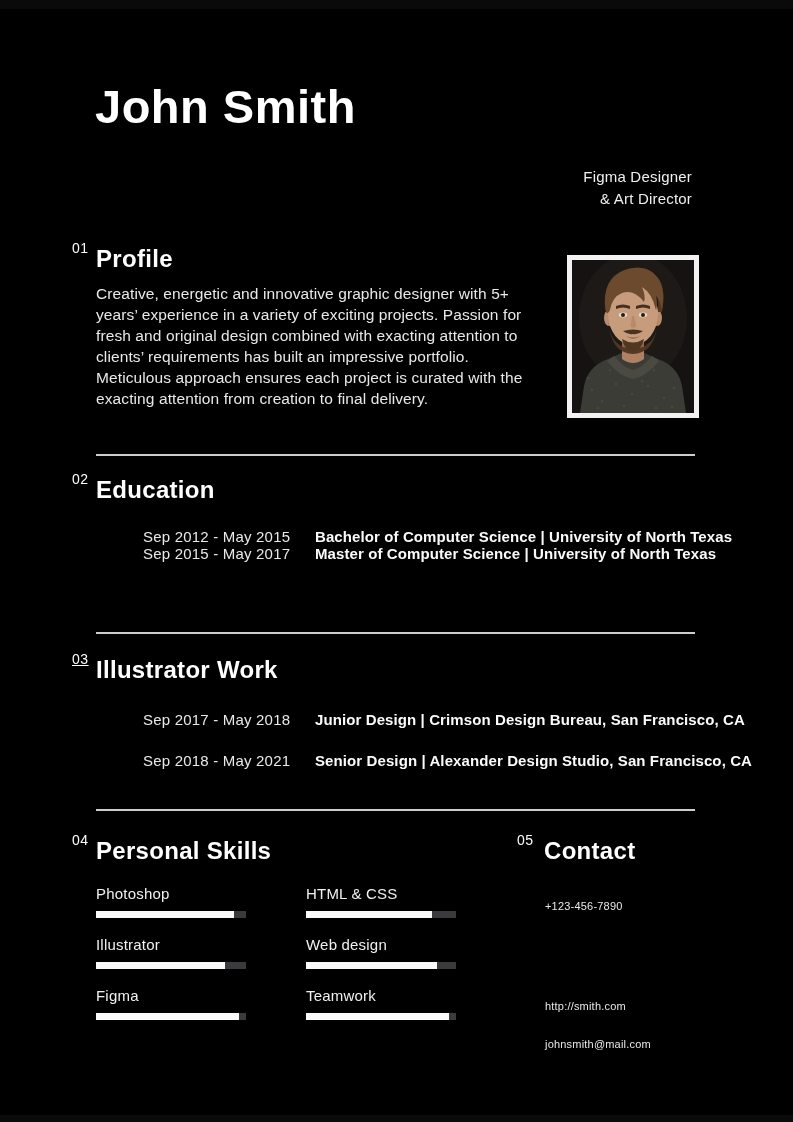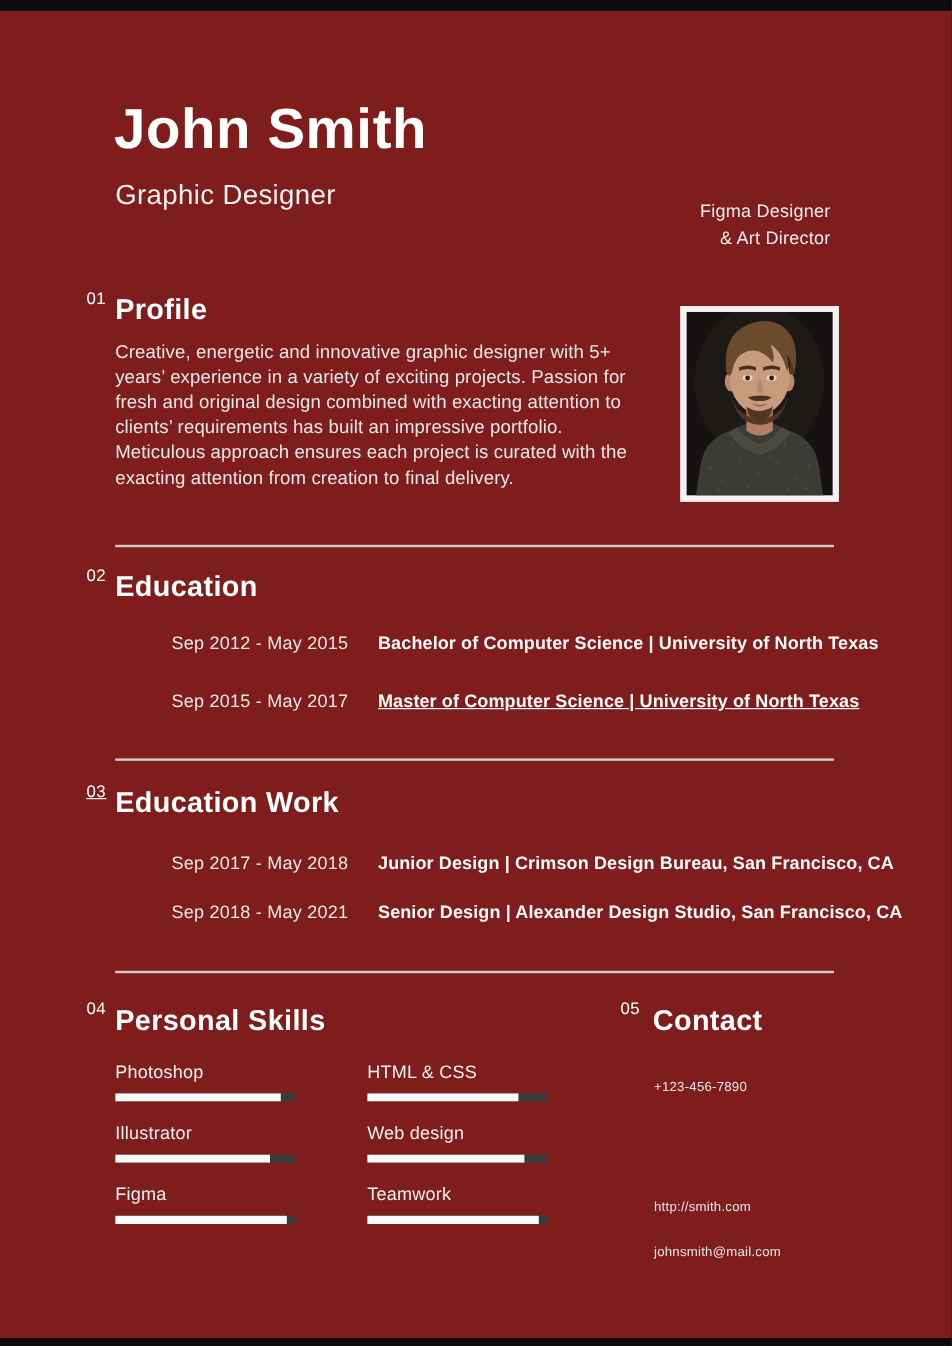--- a/index.html
+++ b/index.html
@@ -3,21 +3,21 @@
 <meta charset="utf-8">
 <style>
   * { margin: 0; padding: 0; box-sizing: border-box; }
   html, body { background: #202022; }
   body {
     width: 793px; height: 1122px;
     font-family: "Liberation Sans", sans-serif;
     position: relative; overflow: hidden;
     color: #ffffff;
   }
-  .page { position: absolute; inset: 0; background: #7f1d1d; }
+  .page { position: absolute; inset: 0; background: #000000; }
   .edge { position: absolute; left: 0; width: 793px; background: #0a0a0b; }
   .edge-top { top: 0; height: 9px; }
   .edge-bottom { bottom: 0; height: 7px; }
 
   .abs { position: absolute; }
 
   .name-title {
     left: 95px; top: 78px;
     font-size: 47px; font-weight: 700; letter-spacing: 0.5px;
     line-height: 1.25; color: #ffffff;
@@ -82,21 +82,20 @@
   }
 </style>
 </head>
 <body>
 
 <div class="page">
 
   <div class="edge edge-top"></div>
 
   <h1 class="abs name-title">John Smith</h1>
-  <div class="abs role-subtitle">Graphic Designer</div>
   <div class="abs tagline">
     <div>Figma Designer</div>
     <div>&amp; Art Director</div>
   </div>
 
   <div class="abs sec-num" style="left:72px; top:240px;">01</div>
   <h2 class="abs sec-title" style="left:96px; top:244px;text-align:center;">Profile</h2>
   <p class="abs profile-body">Creative, energetic and innovative graphic designer with 5+ years’ experience in a variety of exciting projects. Passion for fresh and original design combined with exacting attention to clients’ requirements has built an impressive portfolio. Meticulous approach ensures each project is curated with the exacting attention from creation to final delivery.</p>
 
   <div class="abs photo-frame">
@@ -154,28 +153,28 @@
   </div>
 
   <div class="abs divider" style="top:454px;"></div>
 
   <div class="abs sec-num" style="left:72px; top:471px;">02</div>
   <h2 class="abs sec-title" style="left:96px; top:475px;">Education</h2>
 
   <div class="abs entry-row" style="top:526px;">
     <span class="entry-dates">Sep 2012 - May 2015</span><span class="entry-desc">Bachelor of Computer Science | University of North Texas</span>
   </div>
-  <div class="abs entry-row" style="top:574px;text-decoration:underline;">
+  <div class="abs entry-row" style="top:543px;">
     <span class="entry-dates">Sep 2015 - May 2017</span><span class="entry-desc">Master of Computer Science | University of North Texas</span>
   </div>
 
   <div class="abs divider" style="top:632px;"></div>
 
   <div class="abs sec-num" style="left:72px; top:651px;text-decoration:underline;">03</div>
-  <h2 class="abs sec-title" style="left:96px; top:655px;">Education Work</h2>
+  <h2 class="abs sec-title" style="left:96px; top:655px;">Illustrator Work</h2>
 
   <div class="abs entry-row" style="top:709px;">
     <span class="entry-dates">Sep 2017 - May 2018</span><span class="entry-desc">Junior Design | Crimson Design Bureau, San Francisco, CA</span>
   </div>
   <div class="abs entry-row" style="top:750px;">
     <span class="entry-dates">Sep 2018 - May 2021</span><span class="entry-desc">Senior Design | Alexander Design Studio, San Francisco, CA</span>
   </div>
 
   <div class="abs divider" style="top:809px;"></div>
 

